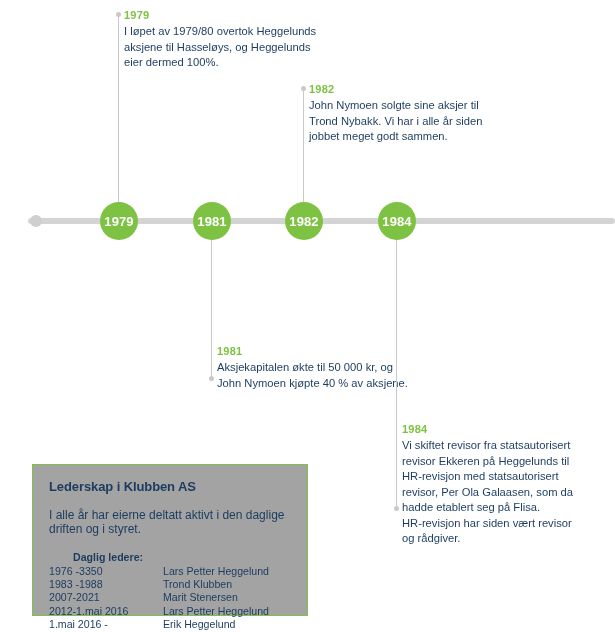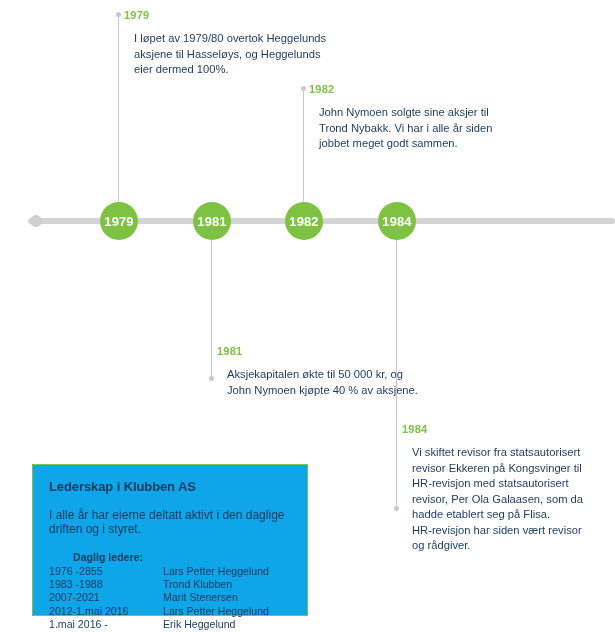--- a/index.html
+++ b/index.html
@@ -77,34 +77,34 @@
     color: #7dc242;
     font-size: 11px;
     font-weight: bold;
     margin: 0 0 3px 0;
     letter-spacing: 0.2px;
   }
   .event-body {
     color: #1b3b5f;
     font-size: 11.2px;
     line-height: 15.5px;
-    margin: 10px;
+    margin: 0;
     white-space: pre-line;
   }
 
   
   .info-box {
     position: absolute;
     left: 32px;
     top: 464px;
     width: 276px;
     height: 152px;
     border: 1.5px solid #7dc242;
     box-sizing: border-box;
-    background: #0ea5e9;
+    background: #a3a3a3;
     padding: 14px 16px 0 16px;
   }
   .info-title {
     color: #1b3b5f;
     font-size: 13px;
     font-weight: bold;
     margin: 0 0 14px 0;
     letter-spacing: -0.1px;
   }
   .info-intro {
@@ -182,36 +182,36 @@
 
 <div class="event" style="left:217px; top:345px; width:240px;">
   <p class="event-year">1981</p>
   <p class="event-body">Aksjekapitalen økte til 50 000 kr, og
 John Nymoen kjøpte 40 % av aksjene.</p>
 </div>
 
 <div class="event" style="left:402px; top:423px; width:200px;">
   <p class="event-year">1984</p>
   <p class="event-body">Vi skiftet revisor fra statsautorisert
-revisor Ekkeren på Kongsvinger til
+revisor Ekkeren på Heggelunds til
 HR-revisjon med statsautorisert
 revisor, Per Ola Galaasen, som da
 hadde etablert seg på Flisa.
 HR-revisjon har siden vært revisor
 og rådgiver.</p>
 </div>
 
 <div class="info-box">
   <h2 class="info-title">Lederskap i Klubben AS</h2>
   <p class="info-intro">I alle år har eierne deltatt aktivt i den daglige driften og i styret.</p>
   <p class="info-subtitle">Daglig ledere:</p>
   <table class="leaders-table">
     <tbody>
       <tr>
-        <td class="period">1976 -2855</td>
+        <td class="period">1976 -3350</td>
         <td class="name">Lars Petter Heggelund</td>
       </tr>
       <tr>
         <td class="period">1983 -1988</td>
         <td class="name">Trond Klubben</td>
       </tr>
       <tr>
         <td class="period">2007-2021</td>
         <td class="name">Marit Stenersen</td>
       </tr>

